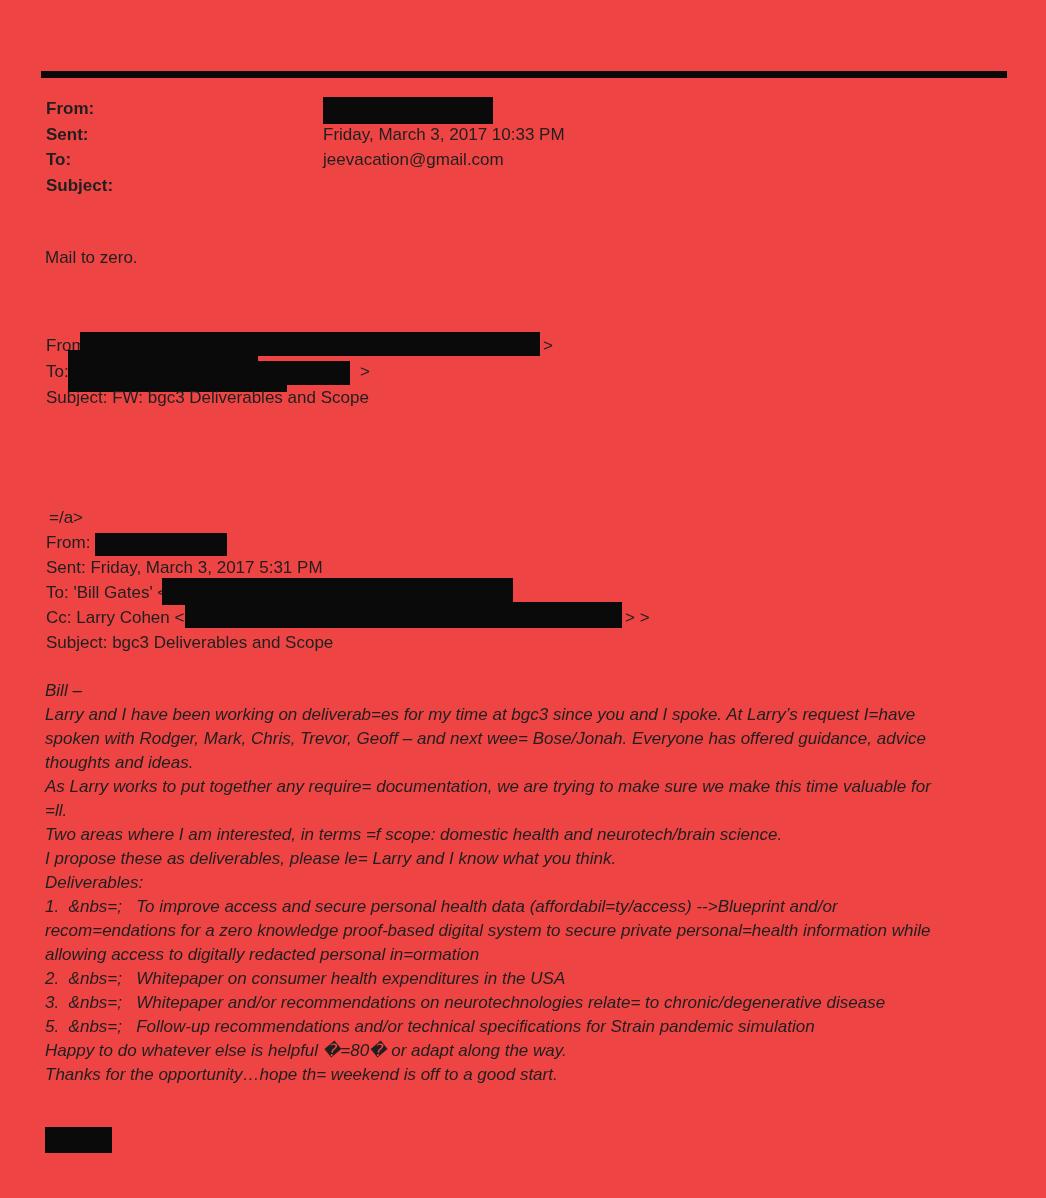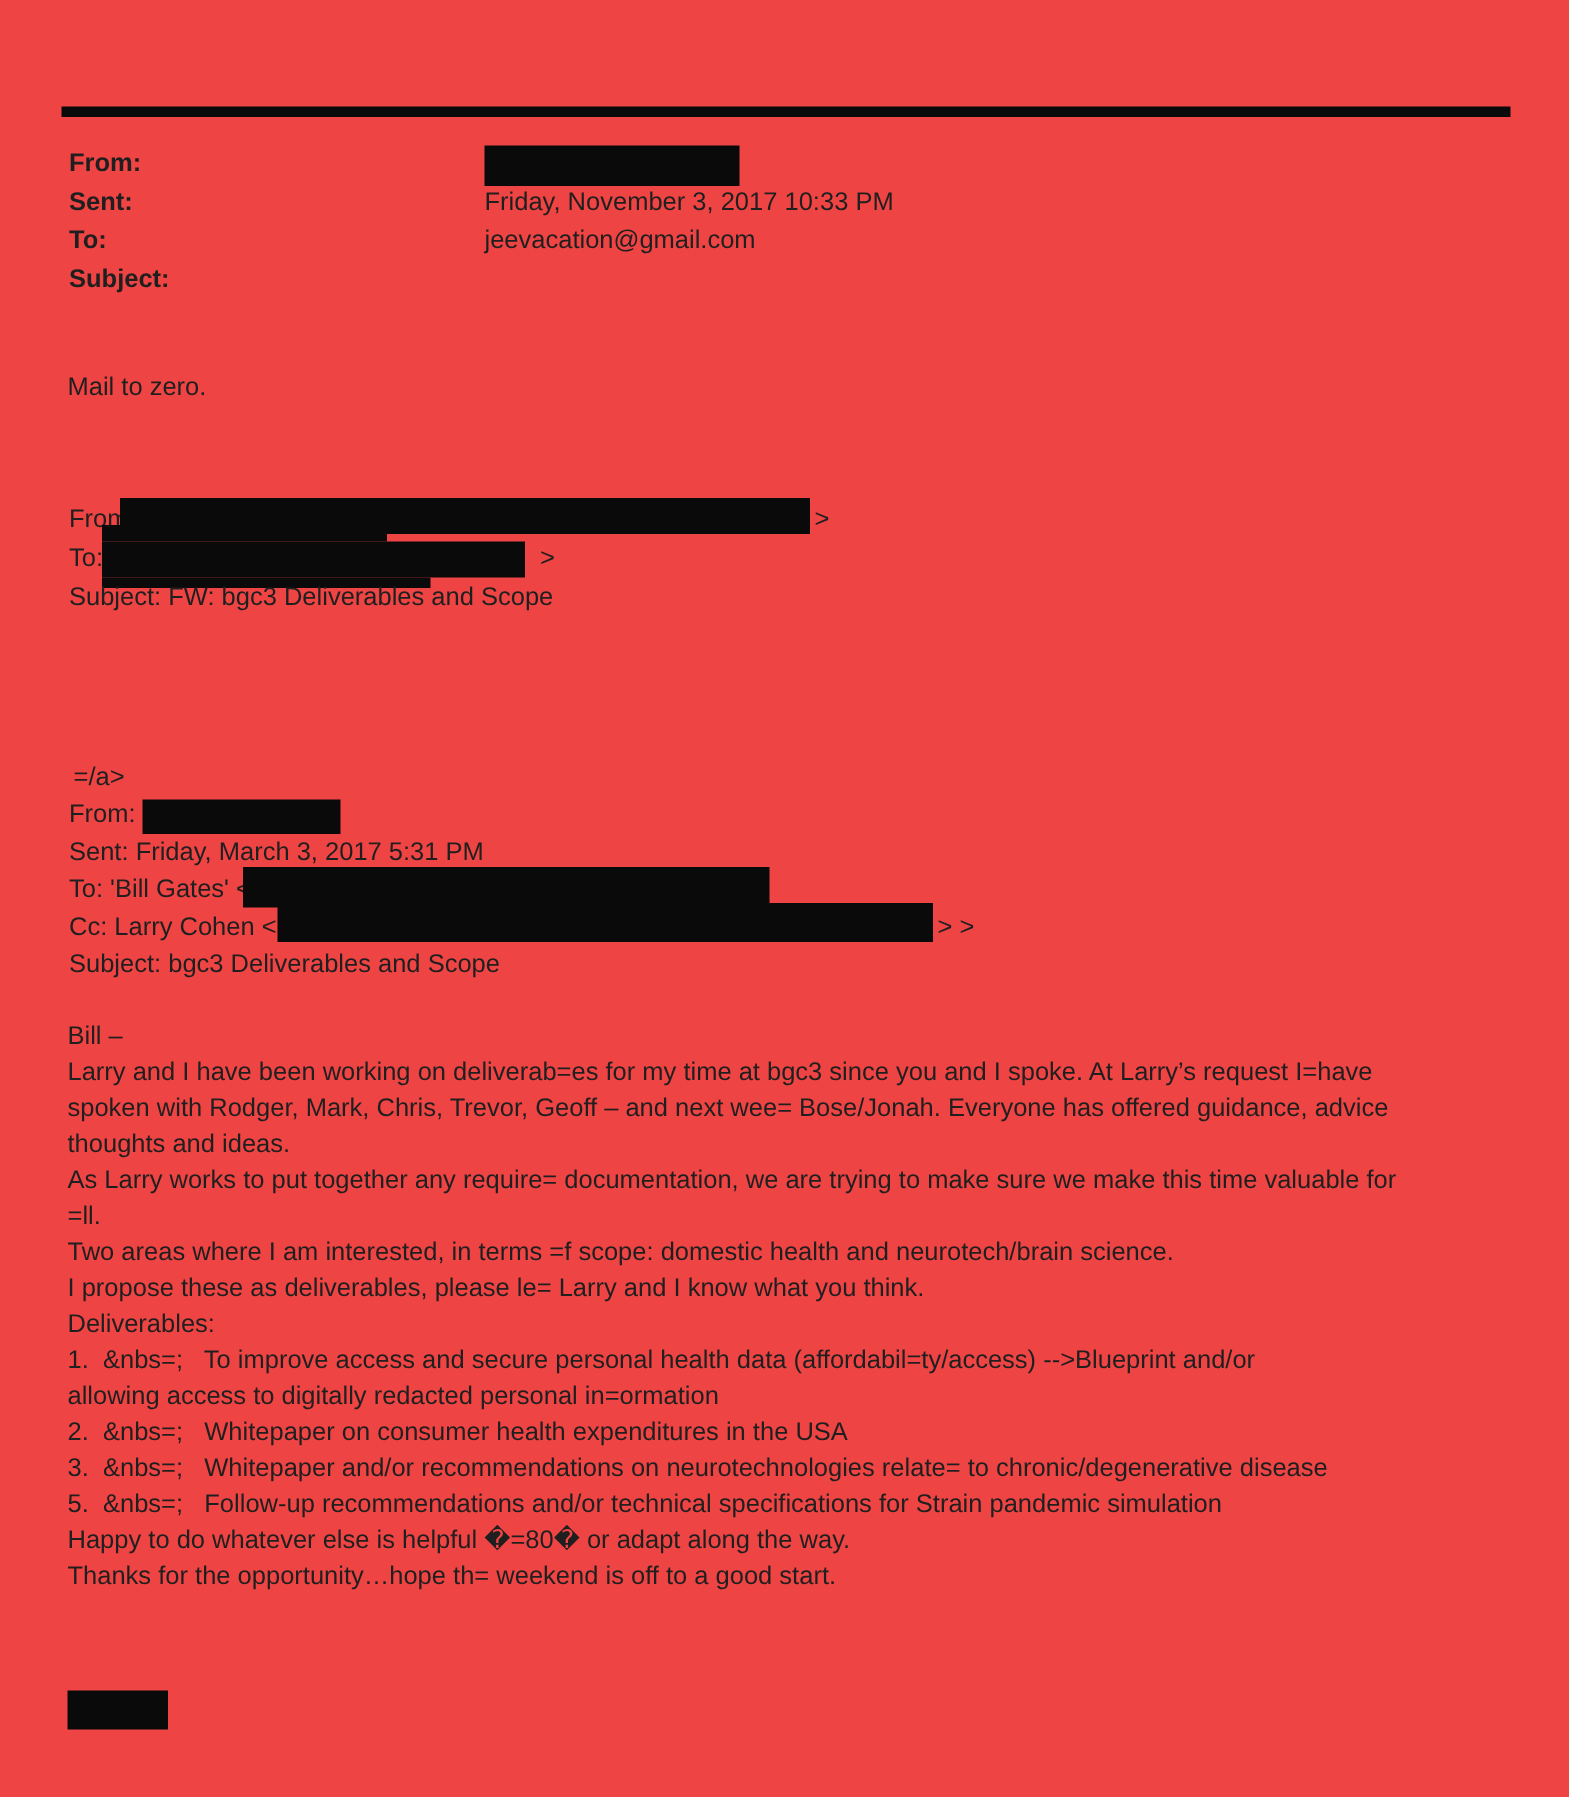--- a/index.html
+++ b/index.html
@@ -19,39 +19,39 @@
   .m1row{position:relative;height:25.6px;line-height:25.6px;}
   .m1label{font-weight:bold;white-space:pre;}
   .m1value{position:absolute;left:277px;top:0;white-space:pre;}
   
   .fwd1{position:absolute;left:46px;top:333px;width:980px;font-size:17px;}
   .fwd1 .row{position:relative;height:26px;line-height:26px;}
   .fwd2{position:absolute;left:46px;top:505px;width:980px;font-size:17px;}
   .fwd2 .row{position:relative;height:25px;line-height:25px;}
   .trail{position:absolute;top:0;white-space:pre;}
   
-  .body{position:absolute;left:45px;top:679px;width:990px;font-size:17px;line-height:24px;}
+  .body{position:absolute;left:45px;top:679px;width:990px;font-size:17px;line-height:24px;font-style:italic;}
   .bline{white-space:pre;}
   .sig{position:absolute;left:45px;top:1127px;width:67px;height:26px;background:#0a0a0a;}
 </style>
 </head>
 <body>
 
 <div class="page">
 
   <div class="divider"></div>
 
   <div class="msg1">
     <div class="m1row">
       <span class="m1label">From:</span>
       <span class="bar" style="left:277px;top:1px;width:170px;height:27px;"></span>
     </div>
     <div class="m1row">
       <span class="m1label">Sent:</span>
-      <span class="m1value">Friday, November 3, 2017 10:33 PM</span>
+      <span class="m1value">Friday, March 3, 2017 10:33 PM</span>
     </div>
     <div class="m1row">
       <span class="m1label">To:</span>
       <span class="m1value">jeevacation@gmail.com</span>
     </div>
     <div class="m1row">
       <span class="m1label">Subject:</span>
     </div>
   </div>
 
@@ -104,20 +104,21 @@
     <div class="bline">Bill –</div>
     <div class="bline">Larry and I have been working on deliverab=es for my time at bgc3 since you and I spoke. At Larry’s request I=have</div>
     <div class="bline">spoken with Rodger, Mark, Chris, Trevor, Geoff – and next wee= Bose/Jonah. Everyone has offered guidance, advice</div>
     <div class="bline">thoughts and ideas.</div>
     <div class="bline">As Larry works to put together any require= documentation, we are trying to make sure we make this time valuable for</div>
     <div class="bline">=ll.</div>
     <div class="bline">Two areas where I am interested, in terms =f scope: domestic health and neurotech/brain science.</div>
     <div class="bline">I propose these as deliverables, please le= Larry and I know what you think.</div>
     <div class="bline">Deliverables:</div>
     <div class="bline">1.  &amp;nbs=;   To improve access and secure personal health data (affordabil=ty/access) --&gt;Blueprint and/or</div>
+    <div class="bline">recom=endations for a zero knowledge proof-based digital system to secure private personal=health information while</div>
     <div class="bline">allowing access to digitally redacted personal in=ormation</div>
     <div class="bline">2.  &amp;nbs=;   Whitepaper on consumer health expenditures in the USA</div>
     <div class="bline">3.  &amp;nbs=;   Whitepaper and/or recommendations on neurotechnologies relate= to chronic/degenerative disease</div>
     <div class="bline">5.  &amp;nbs=;   Follow-up recommendations and/or technical specifications for Strain pandemic simulation</div>
     <div class="bline">Happy to do whatever else is helpful �=80� or adapt along the way.</div>
     <div class="bline">Thanks for the opportunity…hope th= weekend is off to a good start.</div>
   </div>
 
   <div class="sig"></div>
 

